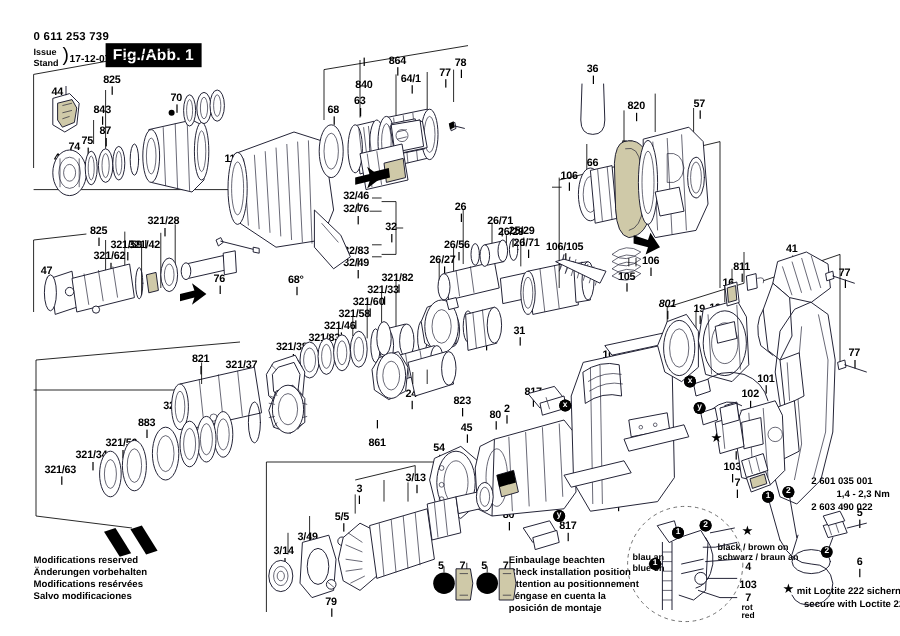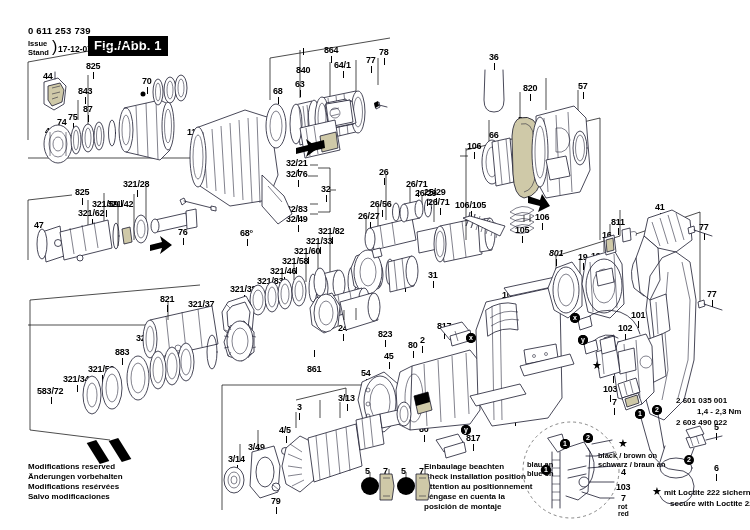--- a/index.html
+++ b/index.html
@@ -127,21 +127,21 @@
       <div class="lbl" style="left: 92px; top: 200px;">321/59</div>
       <div class="ln vl" style="left: 105.8px; top: 210px; height: 7px;"></div>
       <div class="lbl" style="left: 78px; top: 209px;">321/62</div>
       <div class="ln vl" style="left: 91.8px; top: 219px; height: 7px;"></div>
       <div class="lbl" style="left: 34px; top: 221px;">47</div>
       <div class="ln vl" style="left: 38.6px; top: 231px; height: 7px;"></div>
       <div class="lbl" style="left: 178px; top: 228px;">76</div>
       <div class="ln vl" style="left: 182.6px; top: 238px; height: 7px;"></div>
       <div class="lbl" style="left: 240px; top: 229px;">68°</div>
       <div class="ln vl" style="left: 246.9px; top: 239px; height: 7px;"></div>
-      <div class="lbl" style="left: 286px; top: 159px;">32/21</div>
+      <div class="lbl" style="left: 286px; top: 159px;">32/46</div>
       <div class="ln vl" style="left: 297.5px; top: 169px; height: 7px;"></div>
       <div class="lbl" style="left: 286px; top: 170px;">32/76</div>
       <div class="ln vl" style="left: 297.5px; top: 180px; height: 7px;"></div>
       <div class="lbl" style="left: 321px; top: 185px; text-align: right;">32</div>
       <div class="ln vl" style="left: 325.6px; top: 195px; height: 7px;"></div>
       <div class="lbl" style="left: 286px; top: 205px;">32/83</div>
       <div class="ln vl" style="left: 297.5px; top: 215px; height: 7px;"></div>
       <div class="lbl" style="left: 286px; top: 215px;">32/49</div>
       <div class="ln vl" style="left: 297.5px; top: 225px; height: 7px;"></div>
       <div class="lbl" style="left: 318px; top: 227px;">321/82</div>
@@ -163,21 +163,21 @@
       <div class="lbl" style="left: 160px; top: 295px;">821</div>
       <div class="ln vl" style="left: 166.9px; top: 305px; height: 7px;"></div>
       <div class="lbl" style="left: 136px; top: 334px;">321/22</div>
       <div class="ln vl" style="left: 149.8px; top: 344px; height: 7px;"></div>
       <div class="lbl" style="left: 115px; top: 348px;">883</div>
       <div class="ln vl" style="left: 121.9px; top: 358px; height: 7px;"></div>
       <div class="lbl" style="left: 88px; top: 365px;">321/50</div>
       <div class="ln vl" style="left: 101.8px; top: 375px; height: 7px;"></div>
       <div class="lbl" style="left: 63px; top: 375px;">321/34</div>
       <div class="ln vl" style="left: 76.8px; top: 385px; height: 7px;"></div>
-      <div class="lbl" style="left: 37px; top: 387px;">583/72</div>
+      <div class="lbl" style="left: 37px; top: 387px;">321/63</div>
       <div class="ln vl" style="left: 50.8px; top: 397px; height: 7px;"></div>
       <div class="lbl" style="left: 379px; top: 168px;">26</div>
       <div class="ln vl" style="left: 383.6px; top: 178px; height: 7px;"></div>
       <div class="lbl" style="left: 406px; top: 180px;">26/71</div>
       <div class="ln vl" style="left: 417.5px; top: 190px; height: 7px;"></div>
       <div class="lbl" style="left: 415px; top: 189px;">26/29</div>
       <div class="ln vl" style="left: 426.5px; top: 199px; height: 7px;"></div>
       <div class="lbl" style="left: 428px; top: 198px;">26/71</div>
       <div class="ln vl" style="left: 439.5px; top: 208px; height: 7px;"></div>
       <div class="lbl" style="left: 370px; top: 200px;">26/56</div>
@@ -259,21 +259,21 @@
       <div class="lbl" style="left: 508px; top: 409px;">808</div>
       <div class="ln vl" style="left: 514.9px; top: 419px; height: 7px;"></div>
       <div class="lbl" style="left: 466px; top: 434px;">817</div>
       <div class="ln vl" style="left: 472.9px; top: 444px; height: 7px;"></div>
       <div class="lbl" style="left: 419px; top: 425px;">80</div>
       <div class="ln vl" style="left: 423.6px; top: 435px; height: 7px;"></div>
       <div class="lbl" style="left: 297px; top: 403px;">3</div>
       <div class="ln vl" style="left: 299.3px; top: 413px; height: 7px;"></div>
       <div class="lbl" style="left: 338px; top: 394px;">3/13</div>
       <div class="ln vl" style="left: 347.2px; top: 404px; height: 7px;"></div>
-      <div class="lbl" style="left: 279px; top: 426px;">4/5</div>
+      <div class="lbl" style="left: 279px; top: 426px;">5/5</div>
       <div class="ln vl" style="left: 285.9px; top: 436px; height: 7px;"></div>
       <div class="lbl" style="left: 248px; top: 443px;">3/49</div>
       <div class="ln vl" style="left: 257.2px; top: 453px; height: 7px;"></div>
       <div class="lbl" style="left: 228px; top: 455px;">3/14</div>
       <div class="ln vl" style="left: 237.2px; top: 465px; height: 7px;"></div>
       <div class="lbl" style="left: 271px; top: 497px;">79</div>
       <div class="ln vl" style="left: 275.6px; top: 507px; height: 7px;"></div>
       <div class="lbl" style="left: 714px; top: 423px;">5</div>
       <div class="ln vl" style="left: 716.3px; top: 433px; height: 7px;"></div>
       <div class="lbl" style="left: 714px; top: 464px;">6</div>

